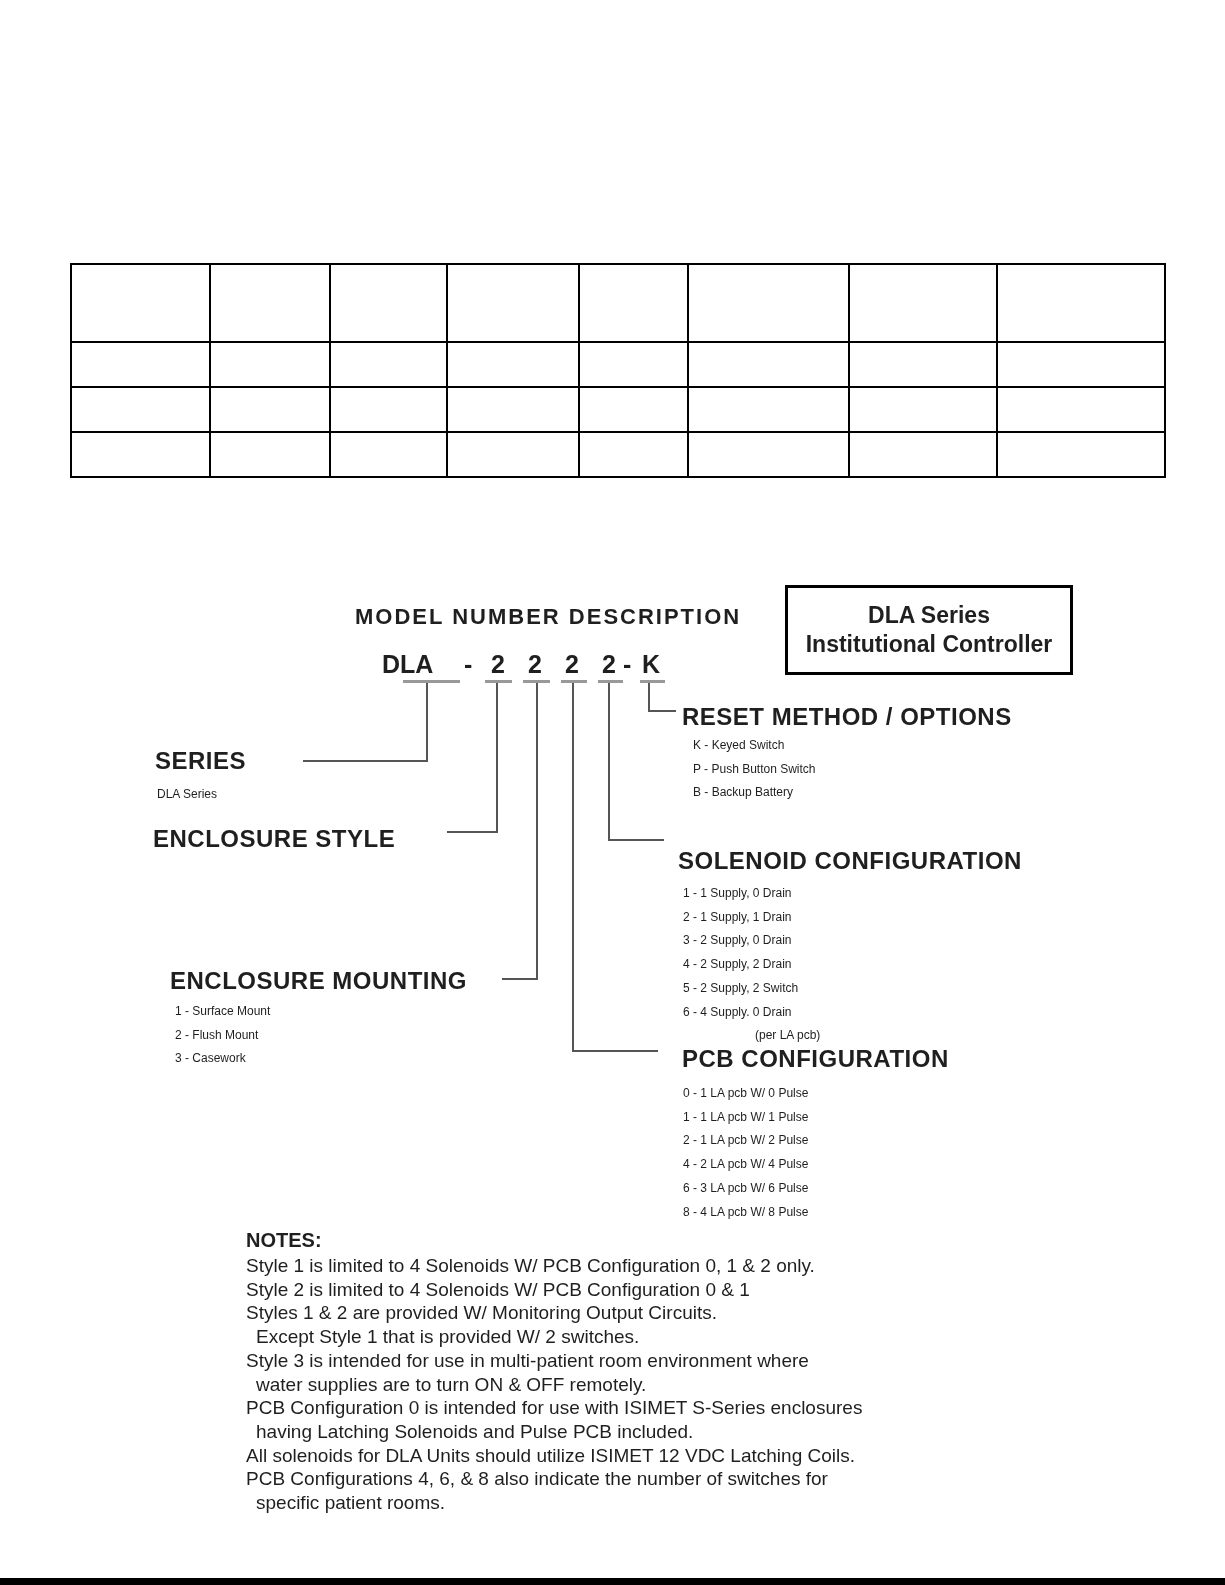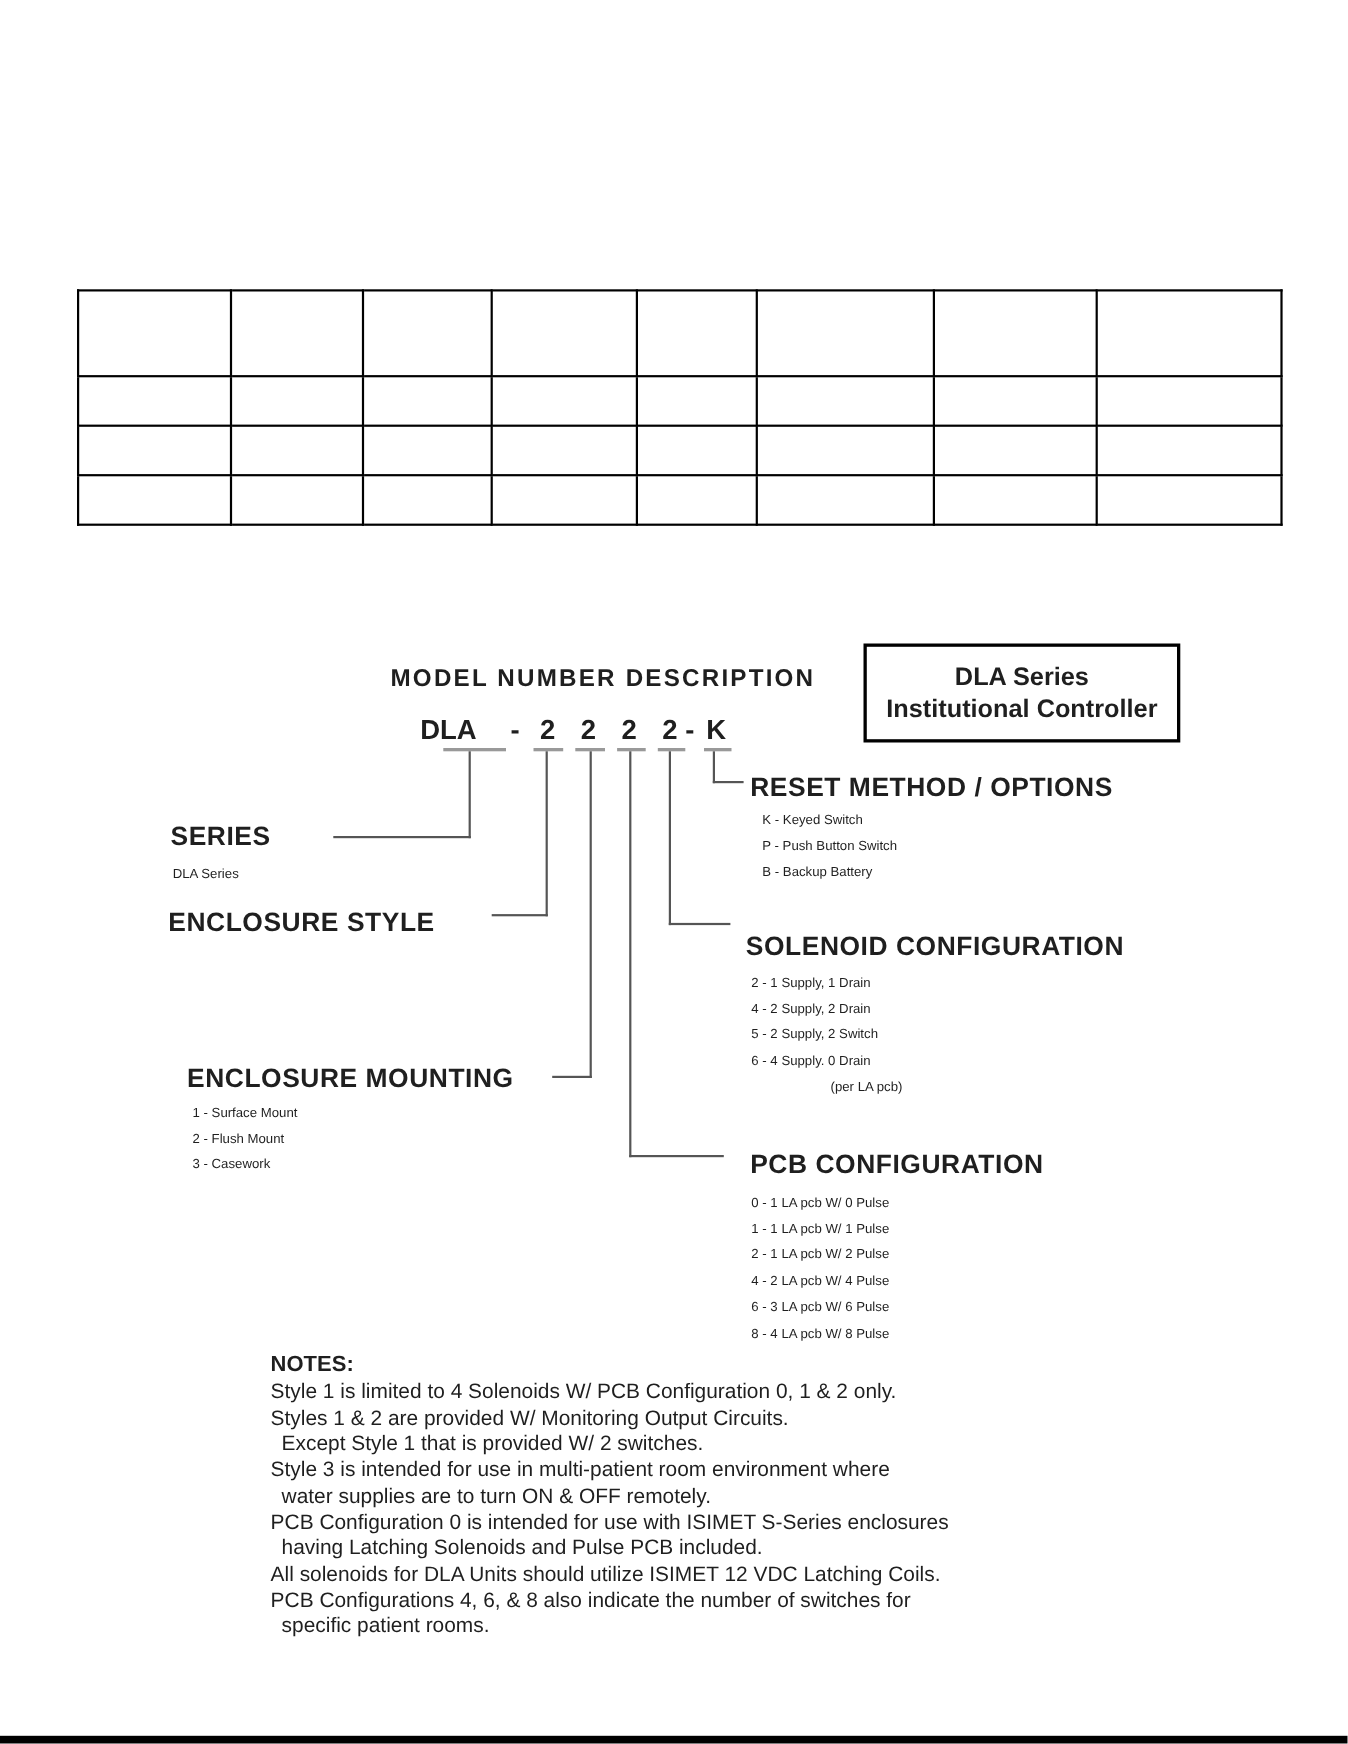--- a/index.html
+++ b/index.html
@@ -176,21 +176,23 @@
   <ul>
     <li>K - Keyed Switch</li>
     <li>P - Push Button Switch</li>
     <li>B - Backup Battery</li>
   </ul>
 </div>
 
 <div class="abs sec" id="sec-sol">
   <h3>SOLENOID CONFIGURATION</h3>
   <ul>
+    <li>1 - 1 Supply, 0 Drain</li>
     <li>2 - 1 Supply, 1 Drain</li>
+    <li>3 - 2 Supply, 0 Drain</li>
     <li>4 - 2 Supply, 2 Drain</li>
     <li>5 - 2 Supply, 2 Switch</li>
     <li>6 - 4 Supply. 0 Drain</li>
     <li class="ind-foot">(per LA pcb)</li>
   </ul>
 </div>
 
 <div class="abs sec" id="sec-pcb">
   <h3>PCB CONFIGURATION</h3>
   <ul>
@@ -200,20 +202,21 @@
     <li>4 - 2 LA pcb W/ 4 Pulse</li>
     <li>6 - 3 LA pcb W/ 6 Pulse</li>
     <li>8 - 4 LA pcb W/ 8 Pulse</li>
   </ul>
 </div>
 
 <div class="abs" id="notes">
   <h3>NOTES:</h3>
   <ul>
     <li>Style 1 is limited to 4 Solenoids W/ PCB Configuration 0, 1  &amp; 2 only.</li>
+    <li>Style 2 is limited to 4 Solenoids W/ PCB Configuration 0 &amp; 1</li>
     <li>Styles 1 &amp; 2 are provided W/ Monitoring Output Circuits.</li>
     <li class="ind">Except Style 1 that is provided W/ 2 switches.</li>
     <li>Style 3 is intended for use in multi-patient room environment where</li>
     <li class="ind">water supplies are to turn ON &amp; OFF remotely.</li>
     <li>PCB Configuration 0 is intended for use with ISIMET S-Series enclosures</li>
     <li class="ind">having Latching Solenoids and Pulse PCB included.</li>
     <li>All solenoids for DLA Units should utilize ISIMET 12 VDC Latching Coils.</li>
     <li>PCB Configurations 4, 6, &amp; 8 also indicate the number of switches for</li>
     <li class="ind">specific patient rooms.</li>
   </ul>

